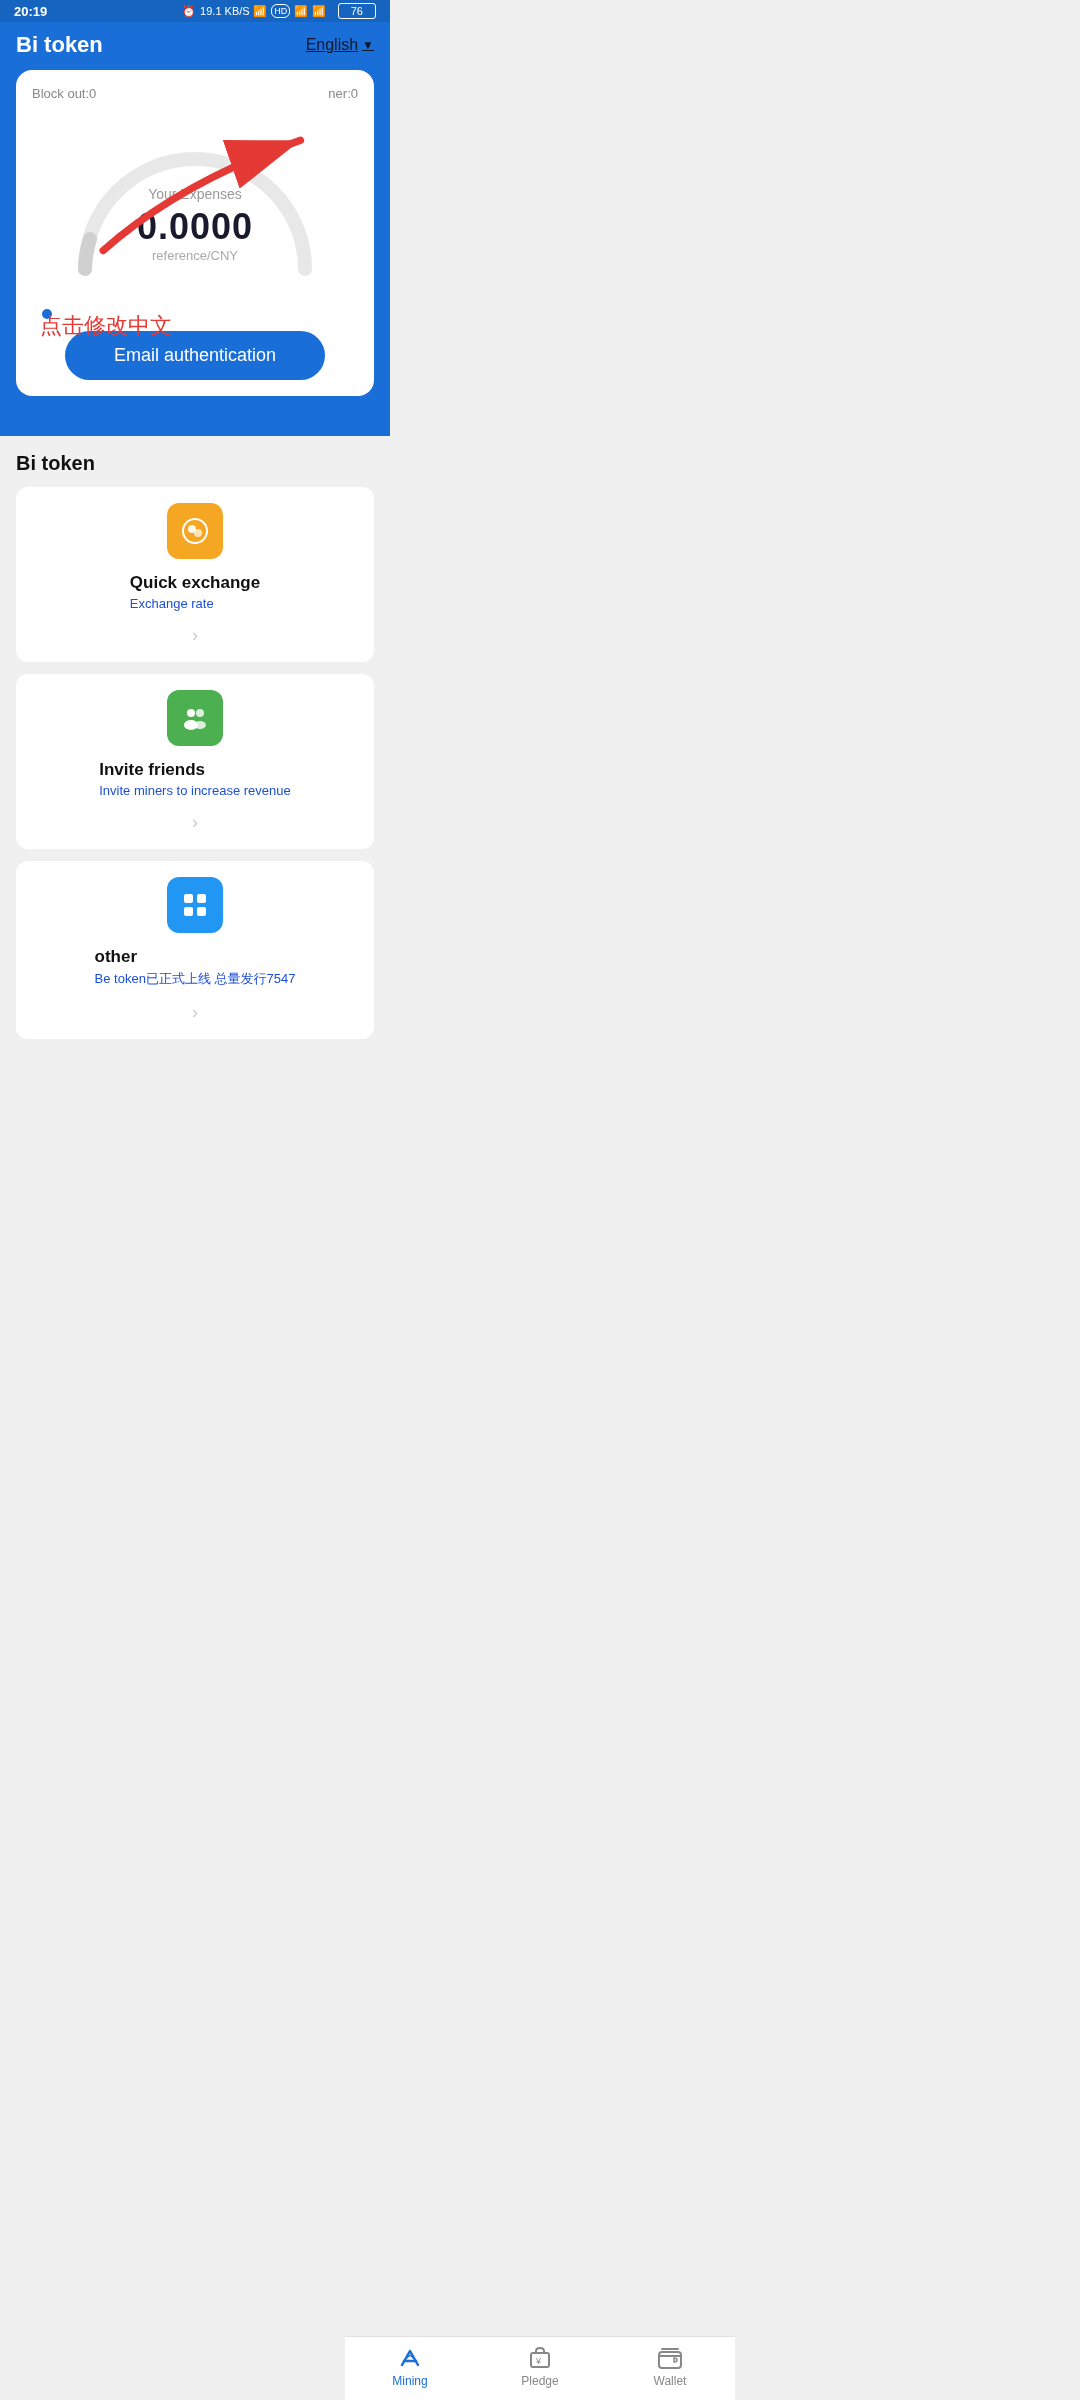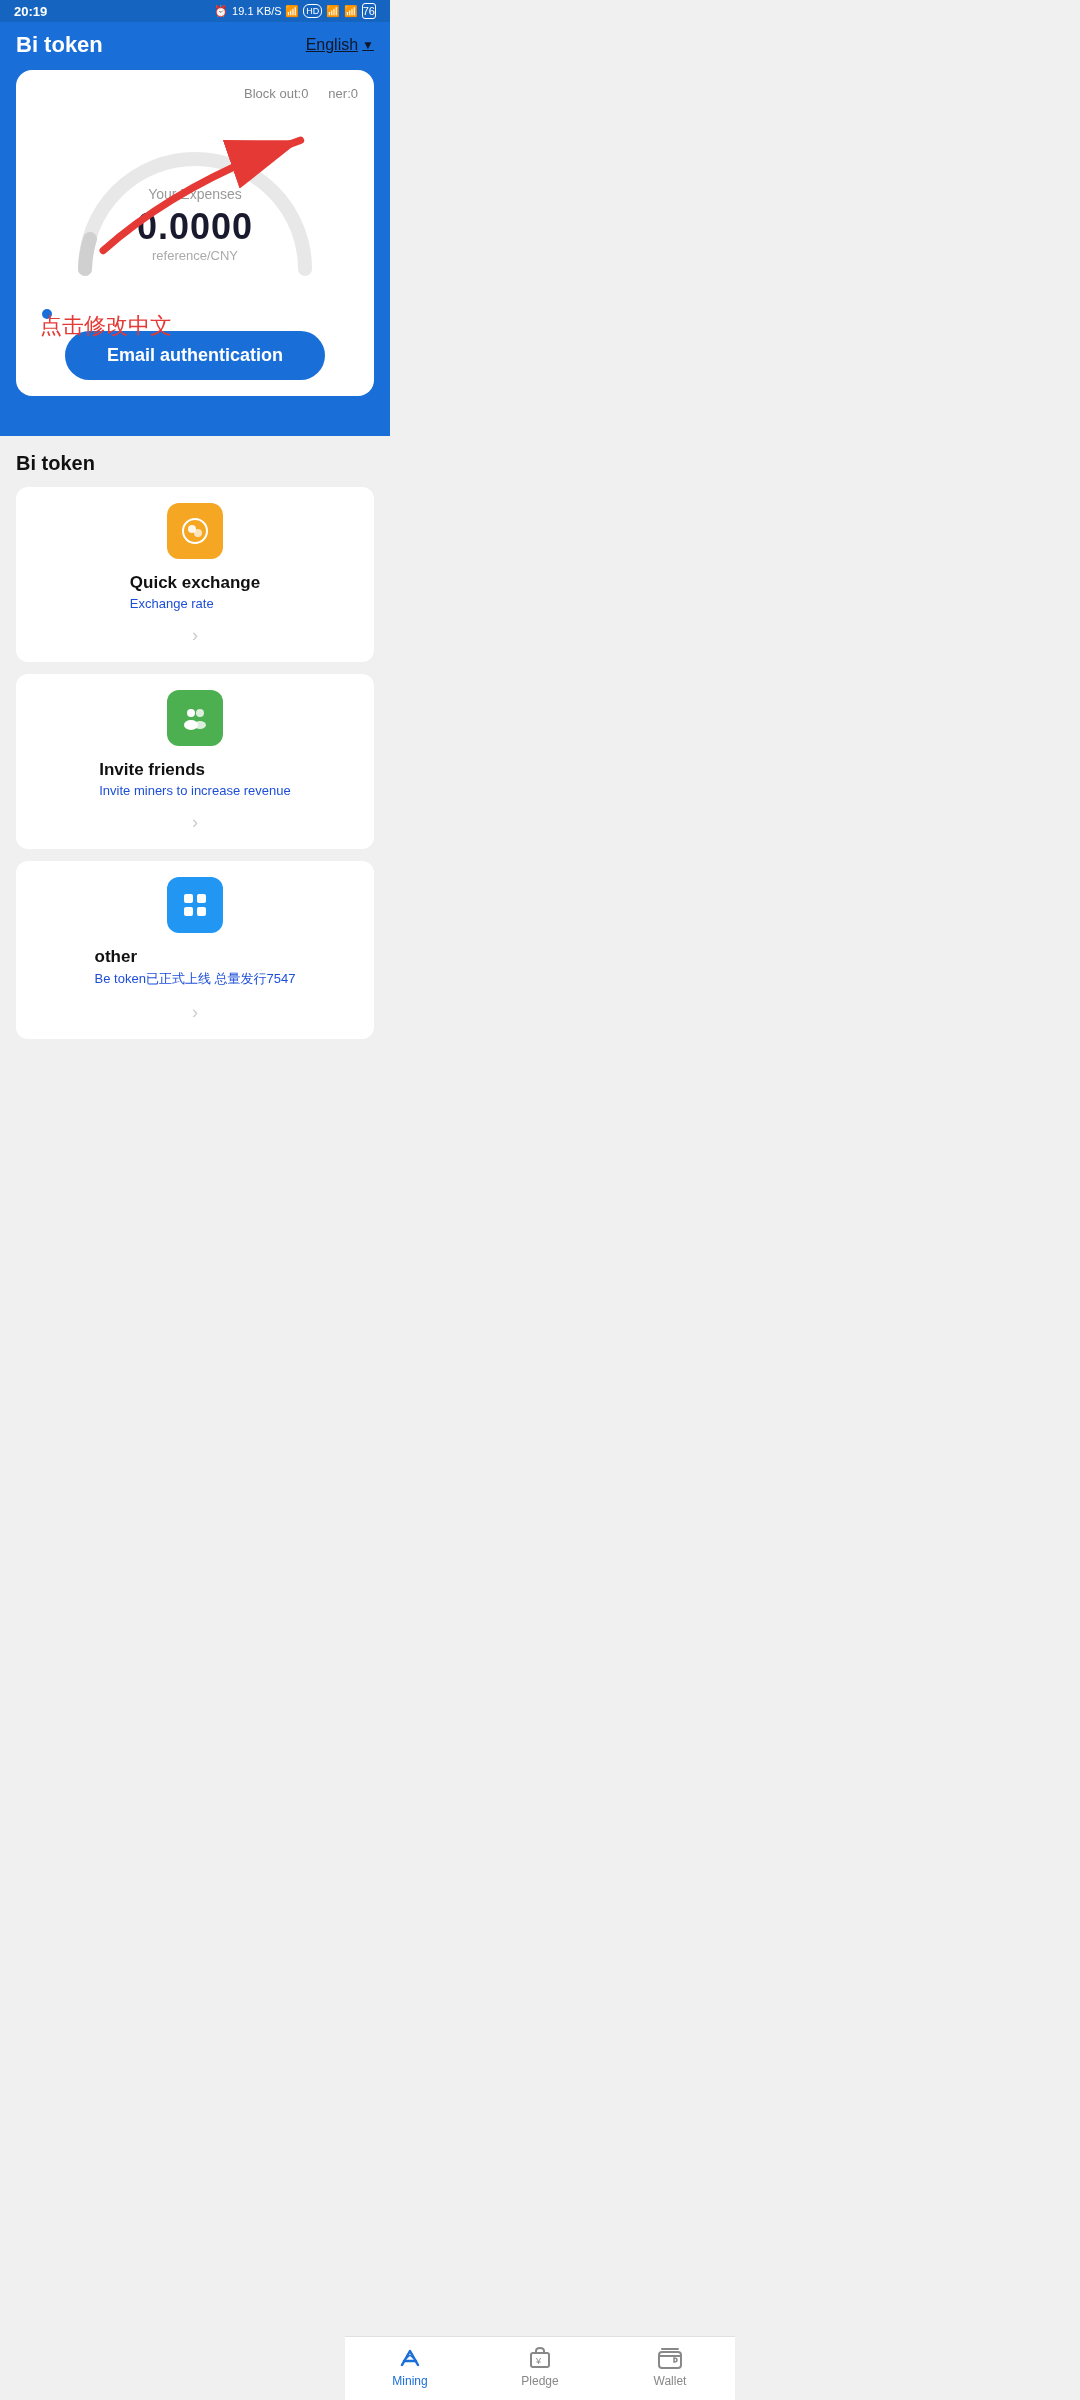--- a/index.html
+++ b/index.html
@@ -71,25 +71,24 @@
     .main-card {
       background: white;
       border-radius: 16px;
       padding: 16px;
       position: relative;
       overflow: hidden;
     }
 
     .card-top-row {
       display: flex;
-      justify-content: flex-end;
+      justify-content: space-between;
       font-size: 13px;
       color: #888;
       margin-bottom: 8px;
-      gap: 20px;
     }
 
     
     .gauge-container {
       position: relative;
       display: flex;
       justify-content: center;
       align-items: center;
       height: 200px;
     }
@@ -166,21 +165,21 @@
     .email-auth-btn {
       display: block;
       width: 80%;
       margin: 0 auto;
       background: #1a6ed8;
       color: white;
       text-align: center;
       padding: 14px 0;
       border-radius: 30px;
       font-size: 18px;
-      font-weight: 700;
+      font-weight: 400;
       border: none;
       cursor: pointer;
     }
 
     
     .content-section {
       padding: 16px;
     }
 
     .section-title {
@@ -275,21 +274,21 @@
 
   <div class="status-bar">
     <span class="status-time">20:19</span>
     <div class="status-icons">
       <span>⏰</span>
       <span>19.1 KB/S</span>
       <span>📶</span>
       <span style="font-size:9px;border:1px solid white;padding:1px 2px;border-radius:6px;">HD</span>
       <span>📶</span>
       <span>📶</span>
-      <span style="border:1px solid white;padding:1px 0;border-radius:3px;font-size:11px;">76</span>
+      <span style="border:1px solid white;padding:1px 12px;border-radius:3px;font-size:11px;margin-left:8px;">76</span>
     </div>
   </div>
 
   <div class="header">
     <span class="header-title">Bi token</span>
     <div class="lang-selector">
       <span>English</span>
       <span class="lang-arrow">▼</span>
     </div>
   </div>

